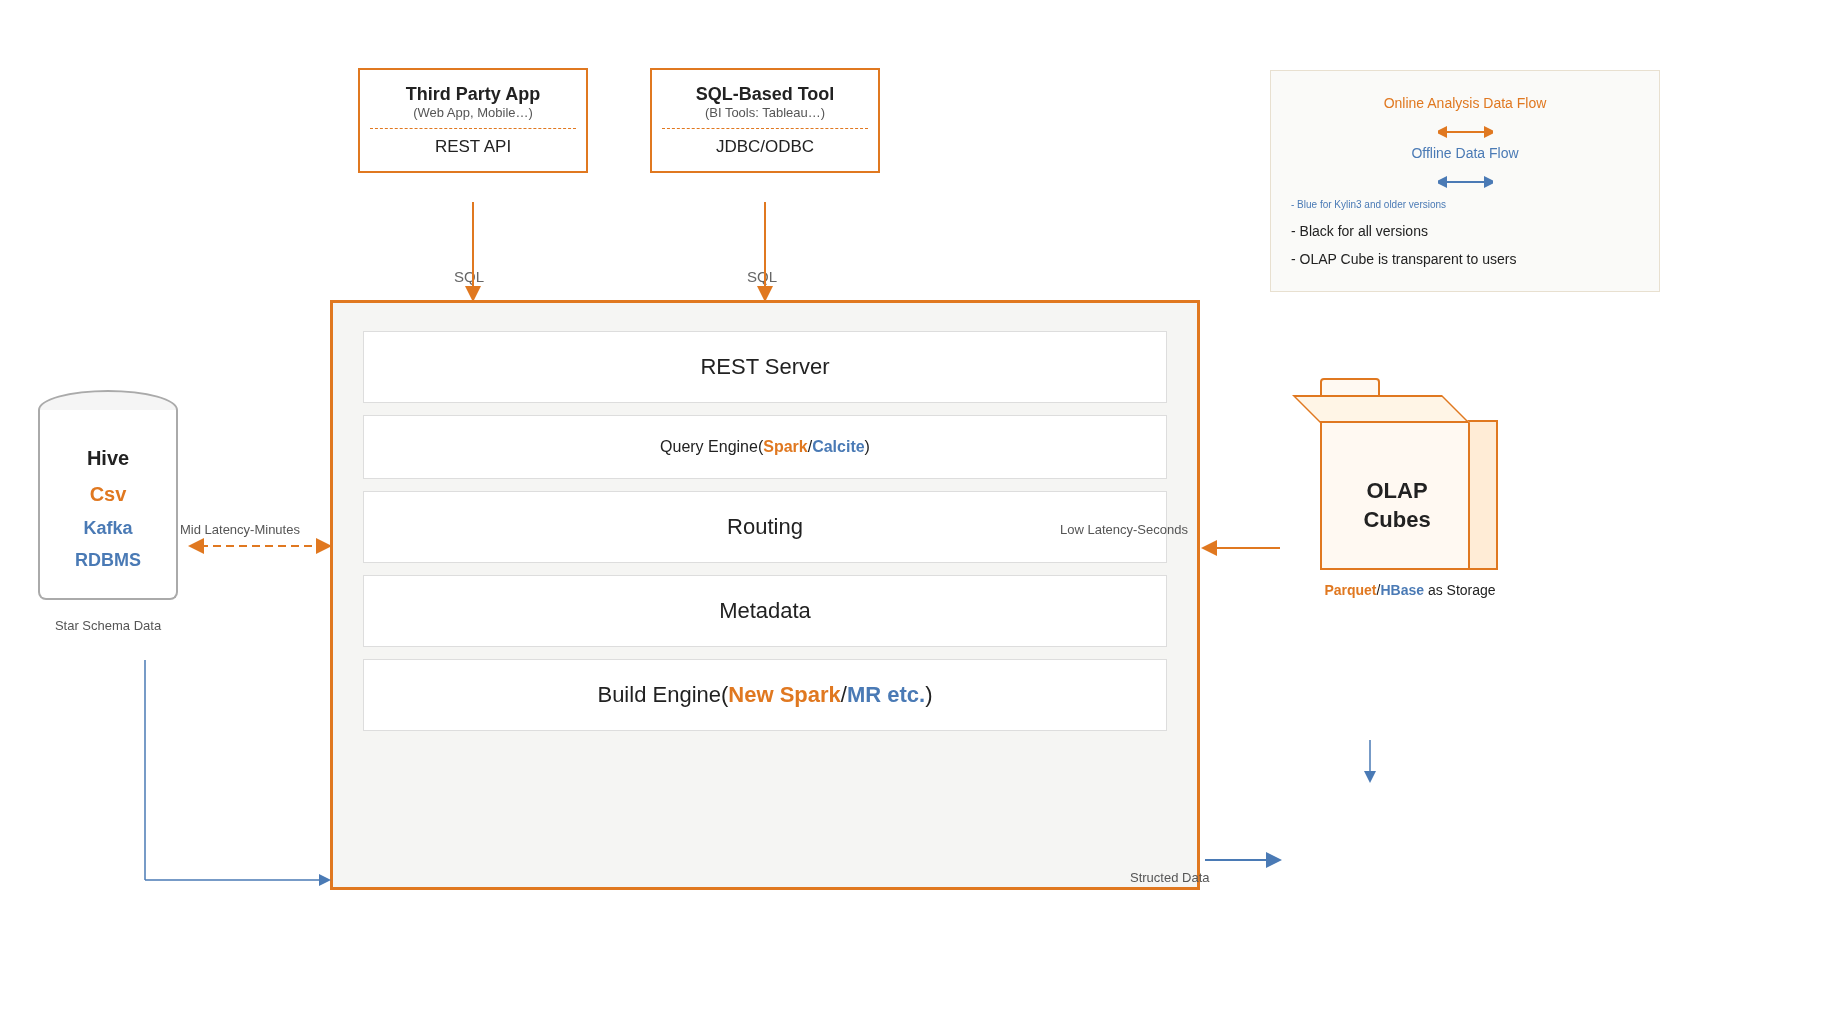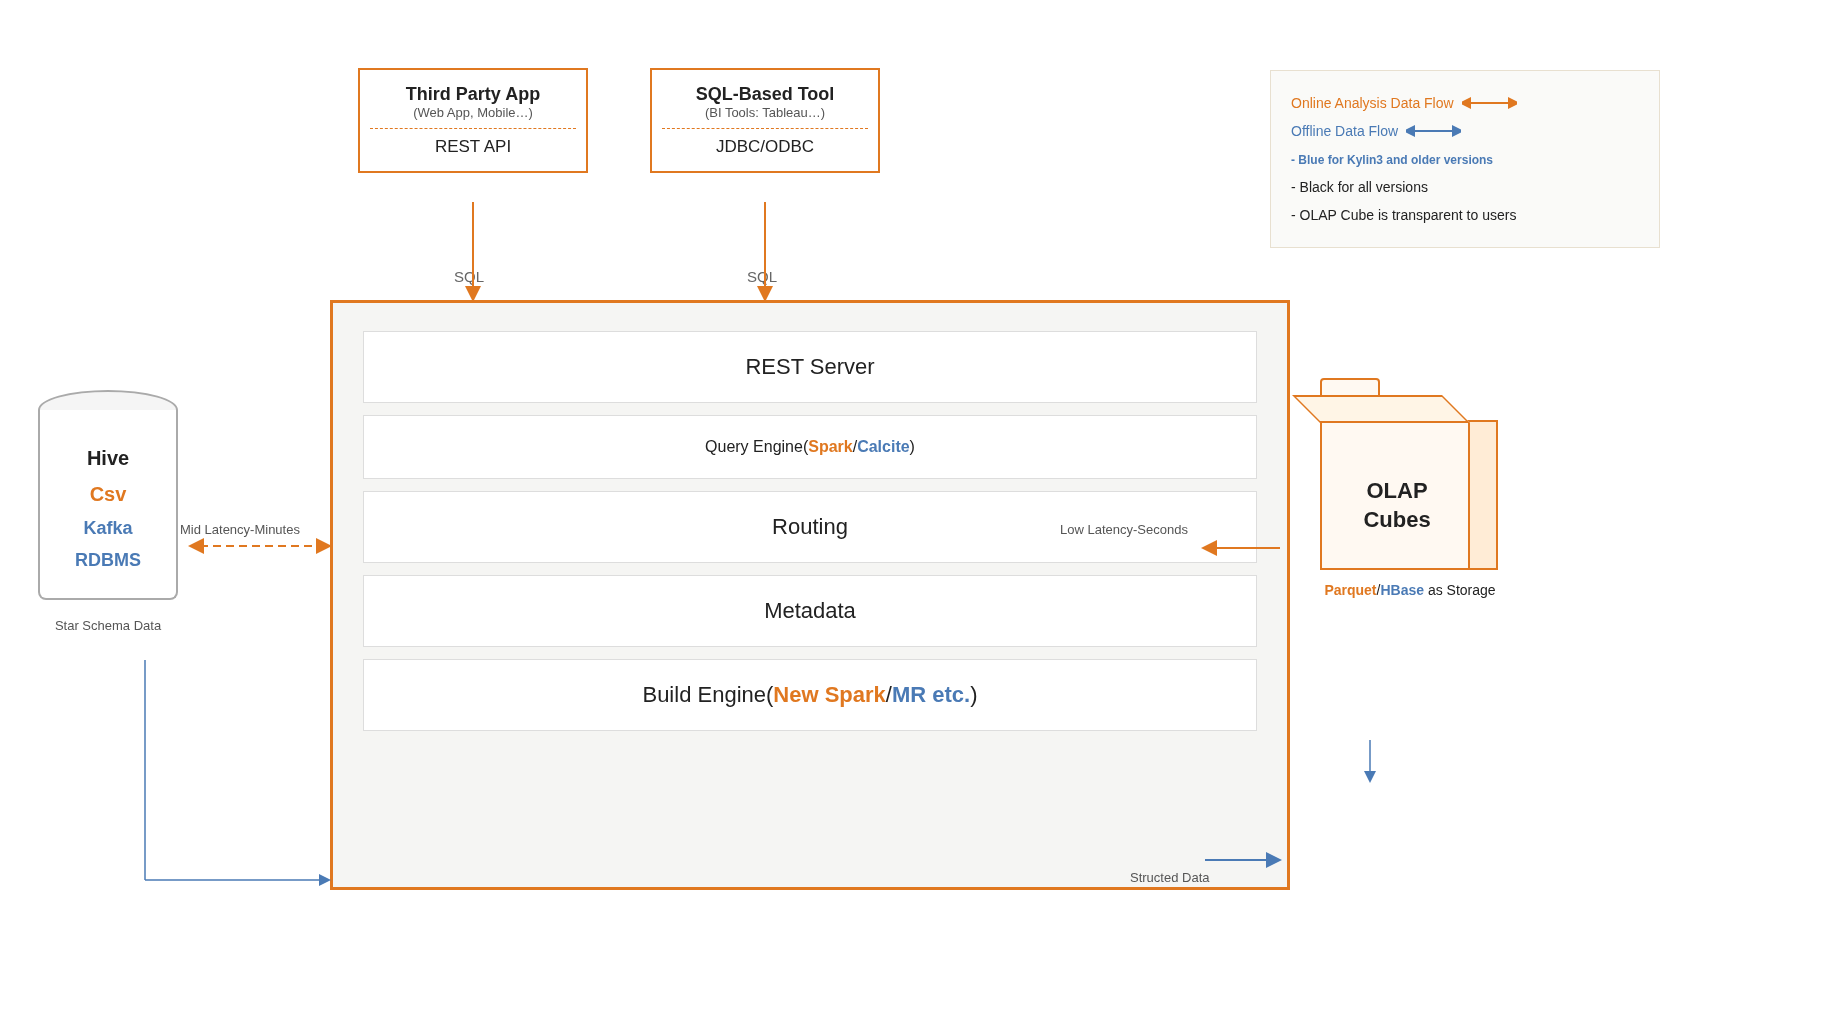--- a/index.html
+++ b/index.html
@@ -22,21 +22,21 @@
     .legend-box {
       position: absolute;
       top: 70px; left: 1270px;
       width: 390px;
       border: 1.5px solid #e8e0d0;
       background: #fafaf8;
       padding: 18px 20px;
       font-size: 14px;
       line-height: 2;
     }
-    .legend-item { display: flex; align-items: center; gap: 8px; }
+    .legend-item { display: flex; align-items: center; gap: 8px; flex-direction: column; }
 
     
     .third-party-box {
       position: absolute;
       top: 68px; left: 358px;
       width: 230px;
       border: 2px solid #e07820;
       background: #fff;
       text-align: center;
       padding: 14px 10px;
@@ -54,21 +54,21 @@
       border: 2px solid #e07820;
       background: #fff;
       text-align: center;
       padding: 14px 10px;
     }
 
     
     .main-box {
       position: absolute;
       top: 300px; left: 330px;
-      width: 960px;
+      width: 870px;
       height: 590px;
       border: 3px solid #e07820;
       background: #f5f5f3;
     }
 
     
     .cylinder-container {
       position: absolute;
       top: 390px; left: 28px;
       width: 160px;
@@ -208,21 +208,21 @@
             </marker>
             <marker id="ab2" markerWidth="6" markerHeight="6" refX="3" refY="3" orient="auto-start-reverse">
               <path d="M0,0 L6,3 L0,6 Z" fill="#4a7ab5"></path>
             </marker>
           </defs>
           <line x1="3" y1="7" x2="52" y2="7" stroke="#4a7ab5" stroke-width="2" marker-start="url(#ab2)" marker-end="url(#ab1)"></line>
         </svg>
       </span>
     </div>
     <div>
-      <span style="color:#4a7ab5; font-size:12px;font-weight:bold;">- Blue for Kylin3 and older versions</span>
+      <span style="color:#4a7ab5; font-size:10px;">- Blue for Kylin3 and older versions</span>
     </div>
     <div>
       <span style="color:#222; font-size:14px;">- Black for all versions</span>
     </div>
     <div>
       <span style="color:#222; font-size:14px;">- OLAP Cube is transparent to users</span>
     </div>
   </div>
 
   <div class="third-party-box">

